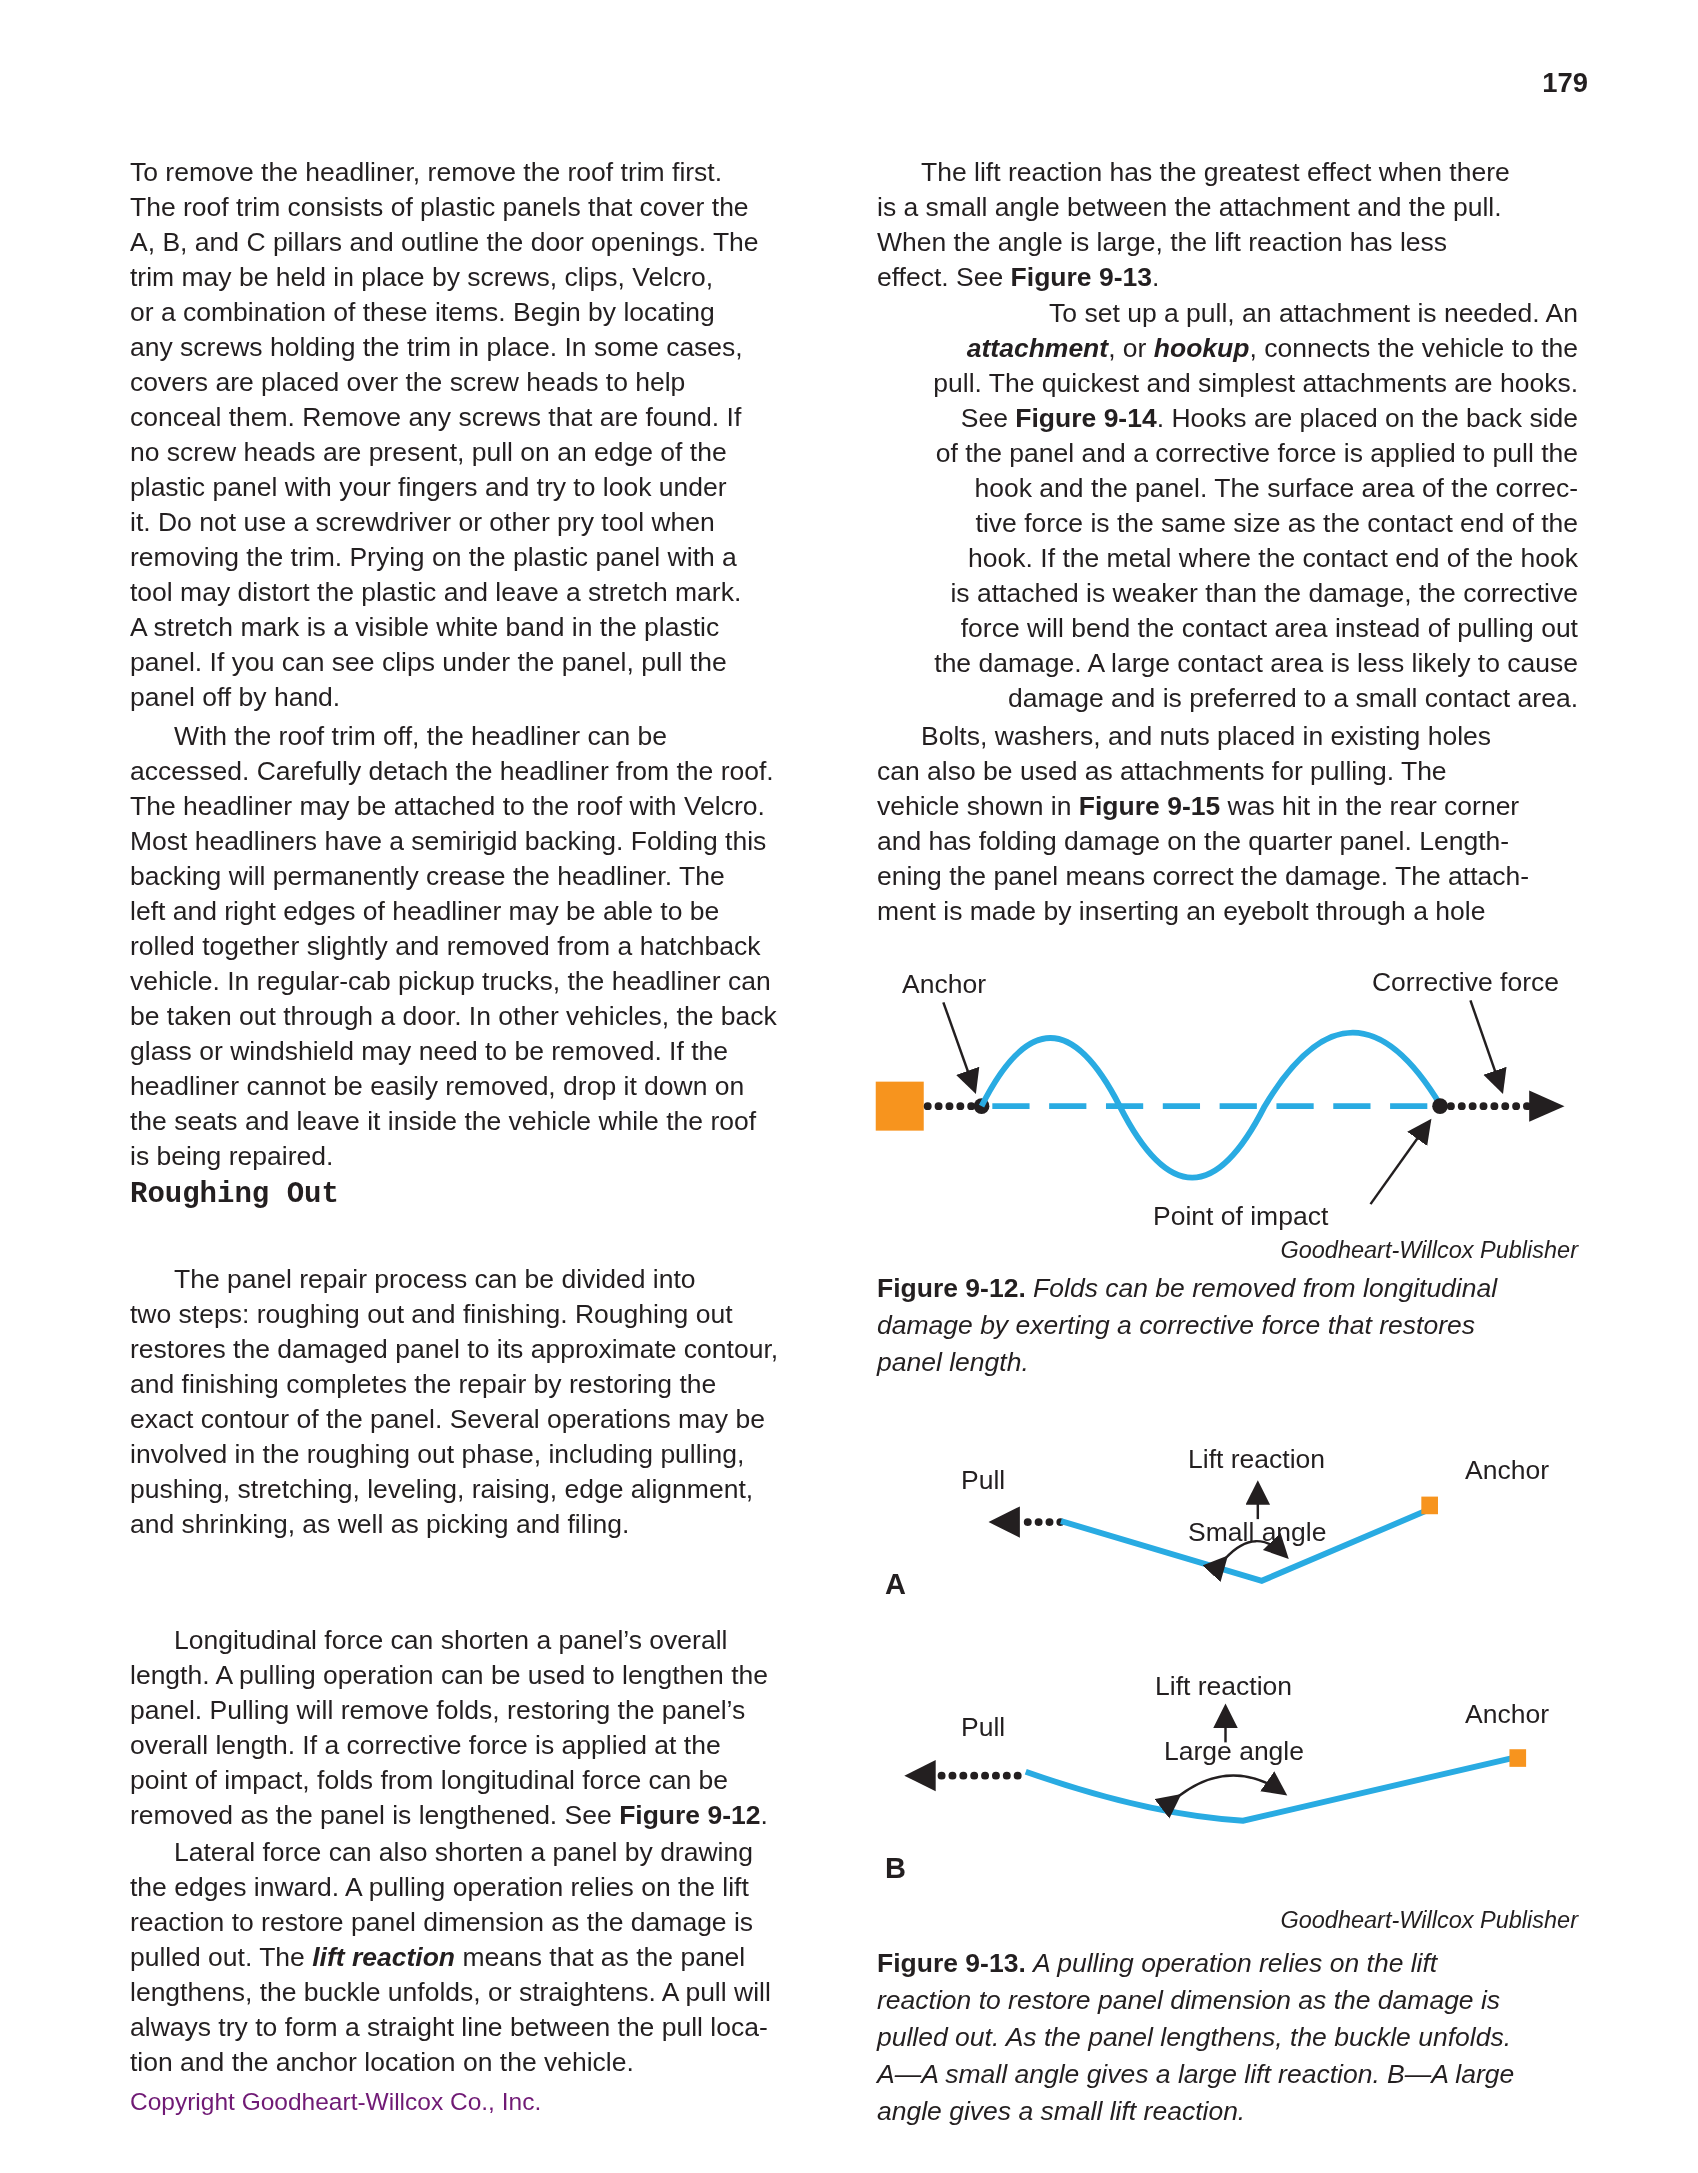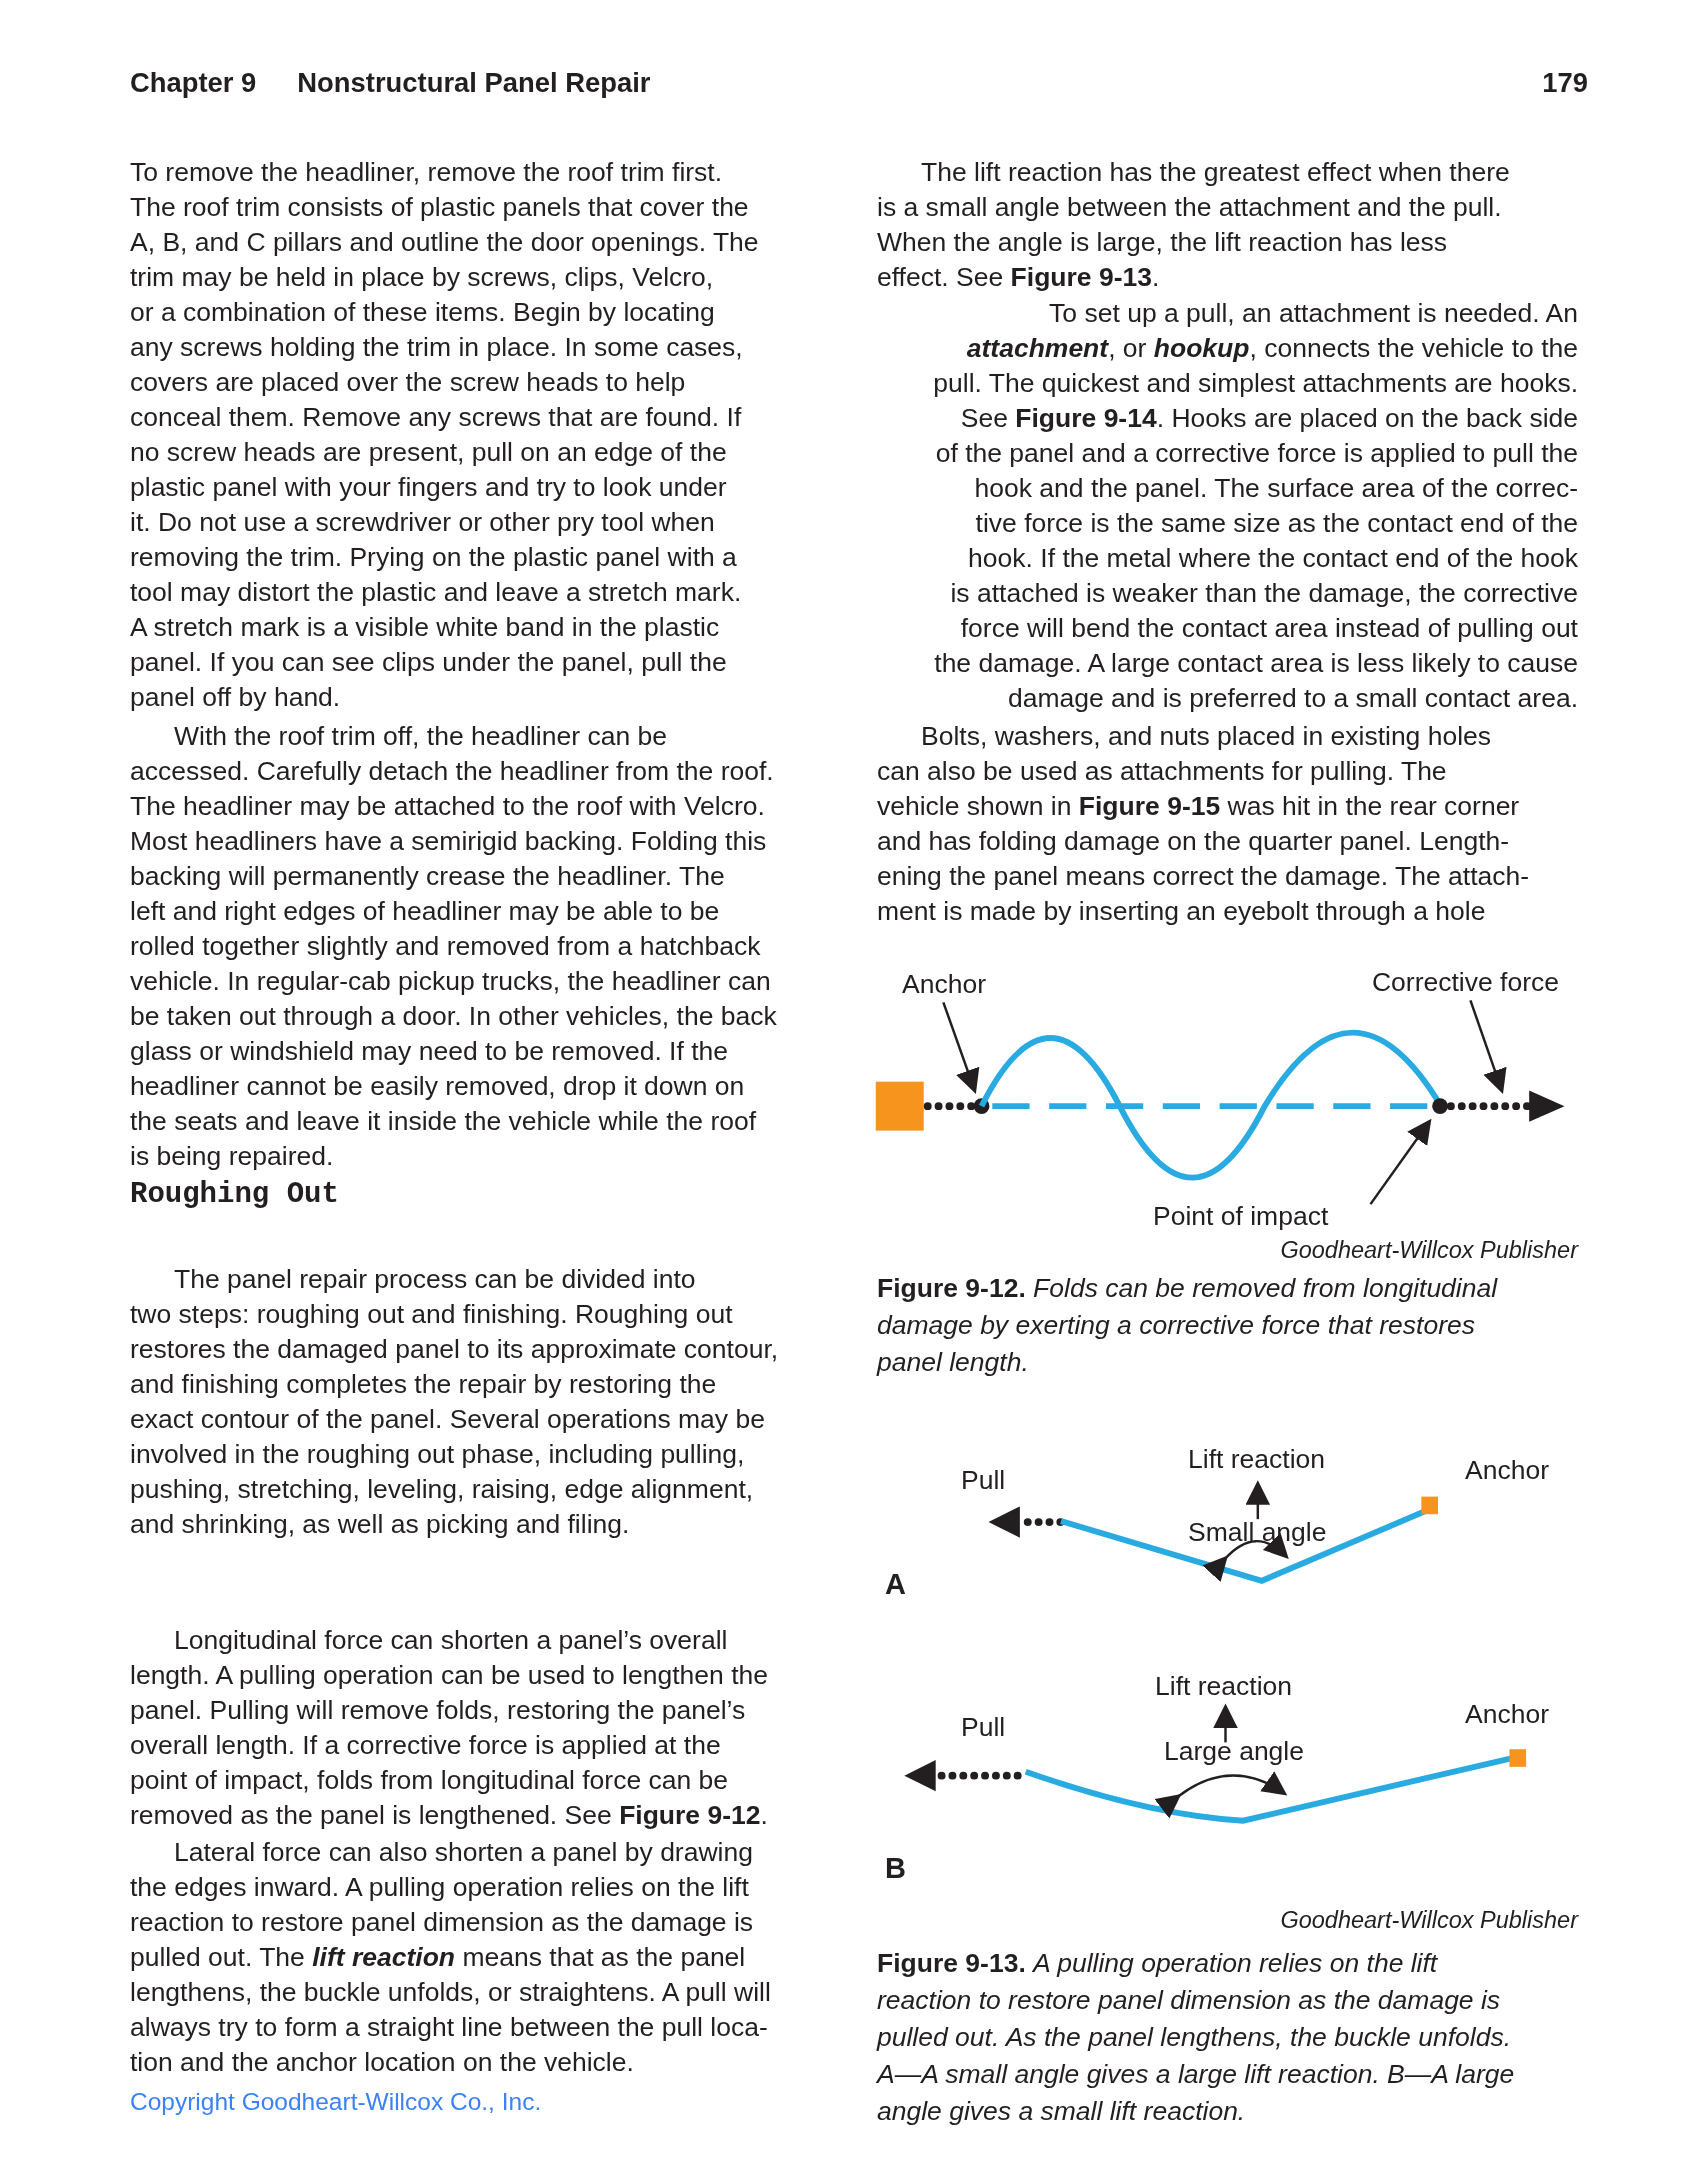--- a/index.html
+++ b/index.html
@@ -11,31 +11,28 @@
   .b{font-weight:bold;}
   .i{font-style:italic;}
   .bi{font-weight:bold;font-style:italic;}
   .header-text{font-size:27.4px;font-weight:bold;}
   .section-heading{font-family:Liberation Mono, monospace;font-weight:bold;font-size:29px;}
   .sub-heading{font-family:"Liberation Serif",serif;font-style:italic;font-weight:600;font-size:37px;}
   .fig-label{font-size:26.5px;line-height:29px;}
   .fig-credit{font-size:23.5px;font-style:italic;text-align:right;}
   .fig-caption{font-size:26.5px;line-height:37px;white-space:pre-line;}
   .diagram-letter{font-size:29px;font-weight:bold;}
-  .footer-text{font-size:24.5px;color:#3b82f6;}
+  .footer-text{font-size:24.5px;color:#701a75;}
   svg{position:absolute;overflow:visible;}
 </style>
 </head>
 <body>
 
 <div id="page">
 
-  <div class="abs header-text" style="left:130px;top:67px;">
-    <span>Chapter 9</span><span style="display:inline-block;width:41px;"></span><span>Nonstructural Panel Repair</span>
-  </div>
   <div class="abs header-text" style="left:1372px;top:67px;width:216px;text-align:right;">179</div>
 
   <div class="abs body-text" style="left:130px;top:155px;width:711px;">To remove the headliner, remove the roof trim first.
 The roof trim consists of plastic panels that cover the
 A, B, and C pillars and outline the door openings. The
 trim may be held in place by screws, clips, Velcro,
 or a combination of these items. Begin by locating
 any screws holding the trim in place. In some cases,
 covers are placed over the screw heads to help
 conceal them. Remove any screws that are found. If

